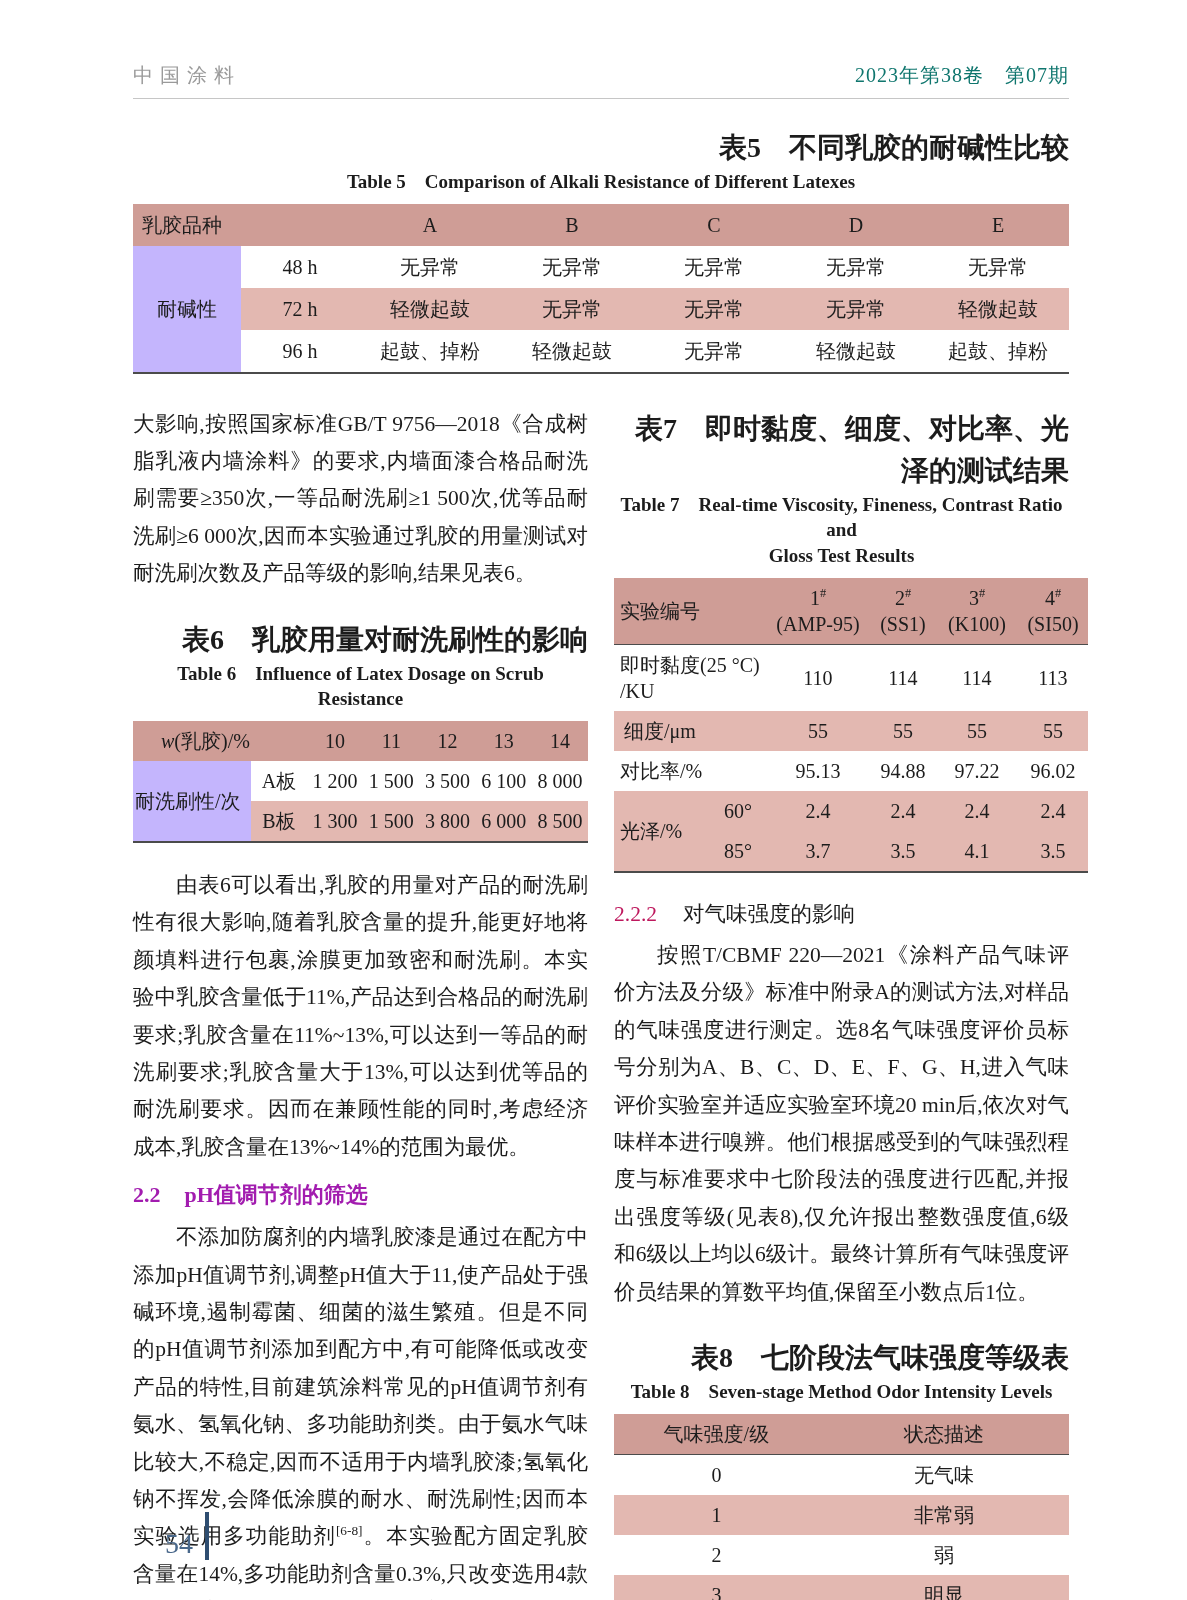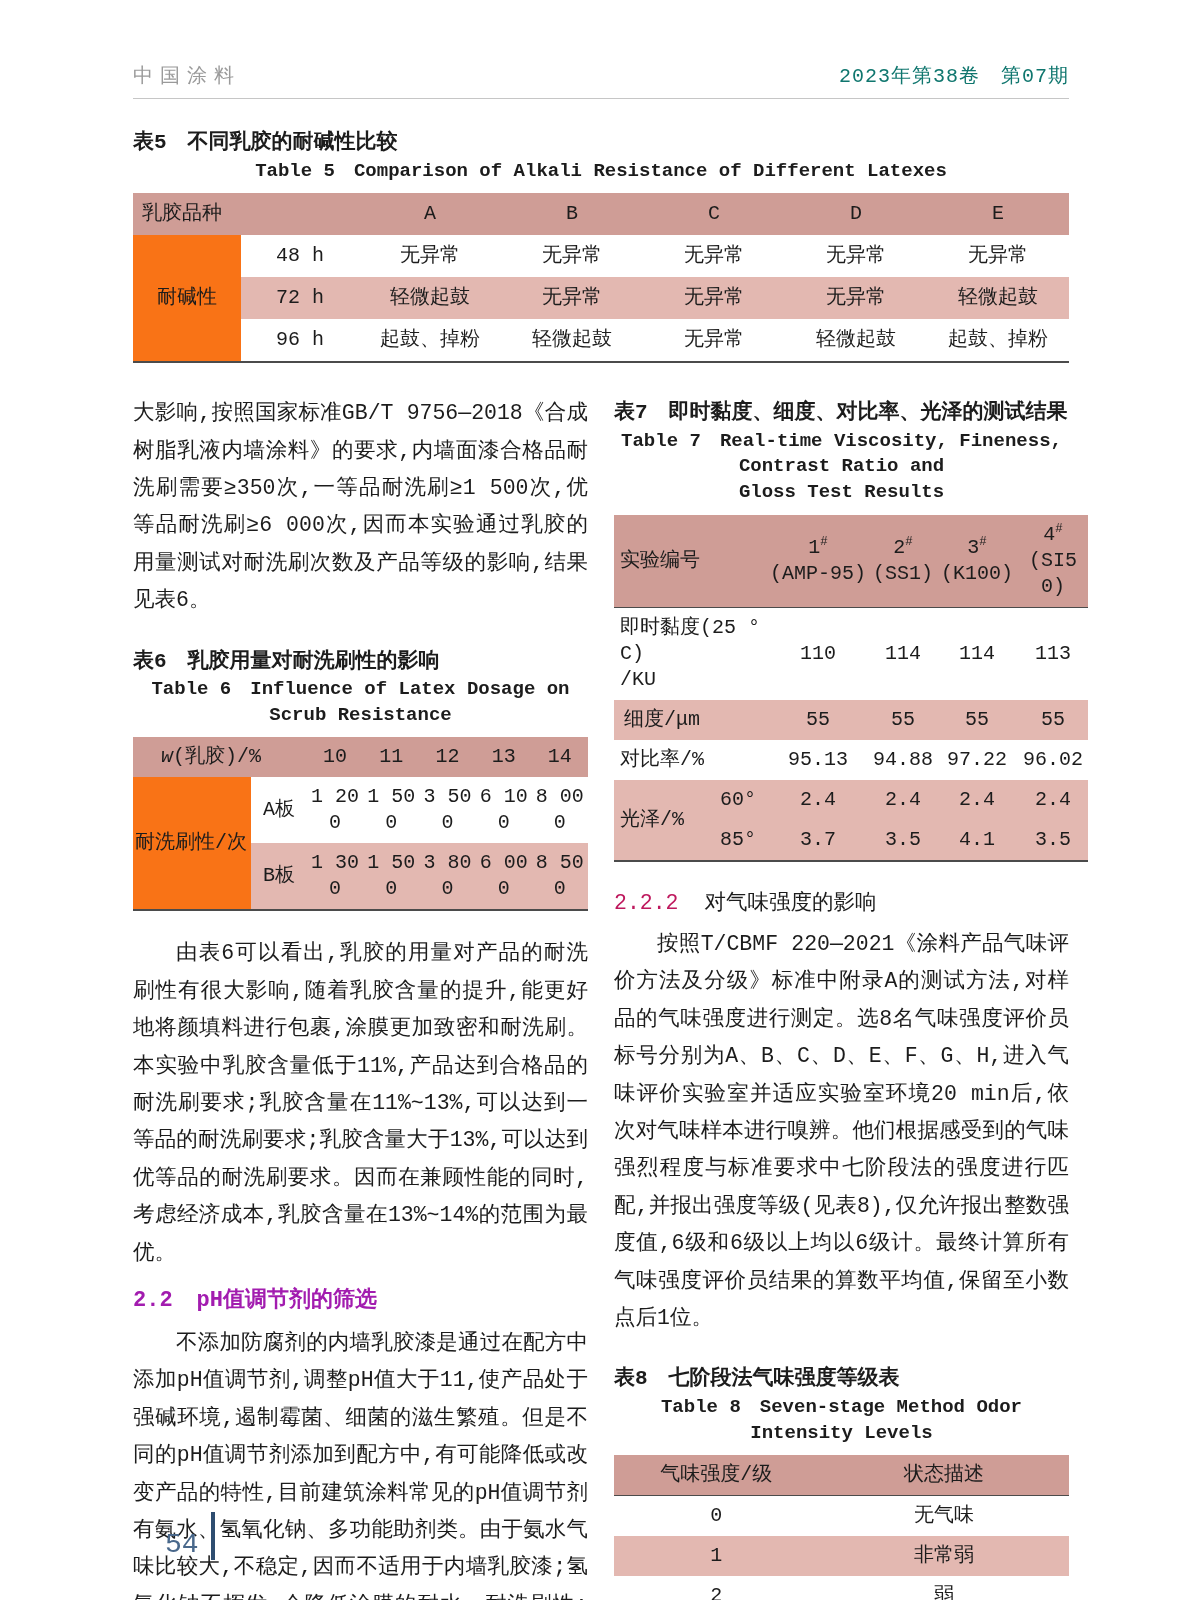--- a/index.html
+++ b/index.html
@@ -1,35 +1,35 @@
 <!DOCTYPE html>
 <html lang="zh"><head>
 <meta charset="utf-8">
 <style>
   html,body{margin:0;padding:0;background:#fff;}
   .page{
     width:1187px;height:1600px;position:relative;overflow:hidden;box-sizing:border-box;
     padding:62px 118px 0 133px;background:#fff;
-    font-family:Liberation Mono, monospace;color:#1c1c1c;
+    font-family:Liberation Serif, serif;color:#1c1c1c;
   }
   
   .page-header{display:flex;justify-content:space-between;align-items:flex-end;
     border-bottom:1px solid #c6c6c6;padding-bottom:9px;}
   .journal-name{color:#9a9a9a;font-size:20px;letter-spacing:7px;}
   .issue-info{color:#0f766e;font-size:20px;letter-spacing:1px;}
 
   
-  .tbl-title-zh{font-size:21px;font-weight:bold;text-align:left;line-height:1.5;}
+  .tbl-title-zh{font-size:28px;font-weight:bold;text-align:right;line-height:1.5;}
   .tbl-title-en{font-size:19px;font-weight:bold;text-align:center;line-height:1.35;white-space:pre-line;}
   table{border-collapse:collapse;width:100%;font-size:20px;table-layout:fixed;}
   .t{border-bottom:2px solid #4b4b4b;margin-top:9px;}
   th,td{font-weight:normal;text-align:center;padding:7px 3px;line-height:1.3;word-break:break-all;}
   .hdr th{background:#cf9d96;}
   tr.pink td{background:#e3b8b1;}
-  td.nobg{background:#f97316;}
+  td.nobg{background:#c4b5fd;}
   .left{text-align:left;padding-left:28px;}
   .pre{white-space:pre-line;}
   .hline th{border-bottom:1.5px solid #4b4b4b;}
   sup{font-size:0.62em;line-height:0;}
 
   .t5-block{margin-top:28px;}
   .t5 th,.t5 td{padding:8px 9px;}
 
   
   .columns{display:flex;gap:26px;margin-top:32px;}

